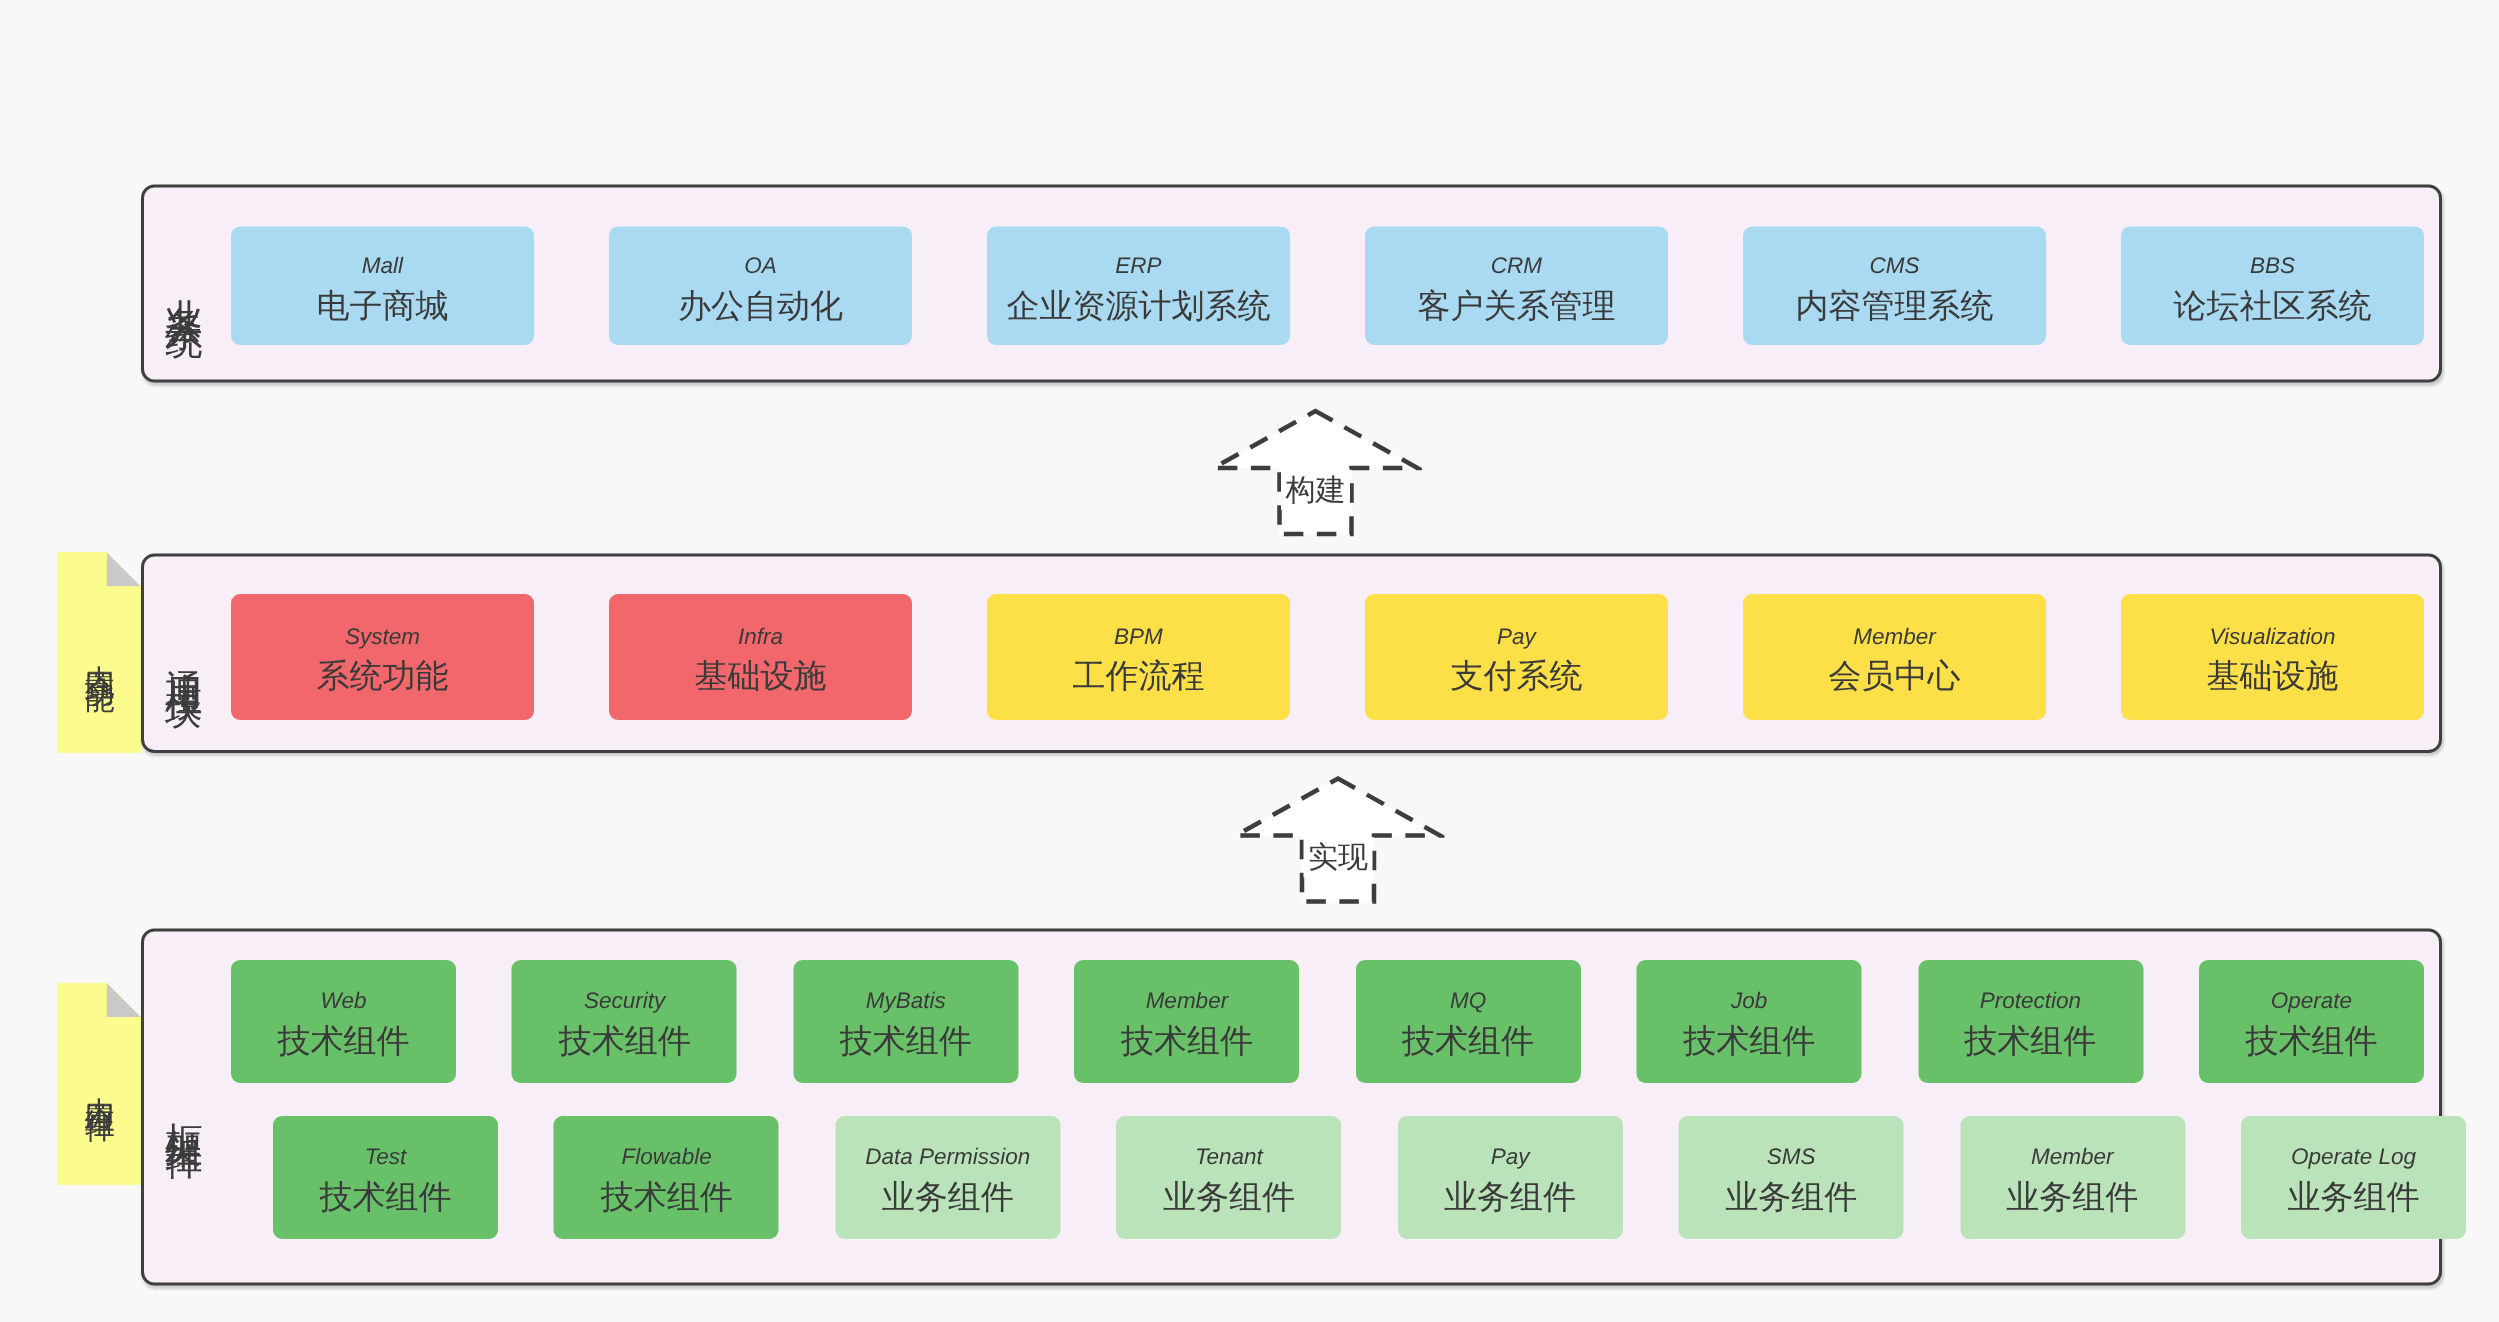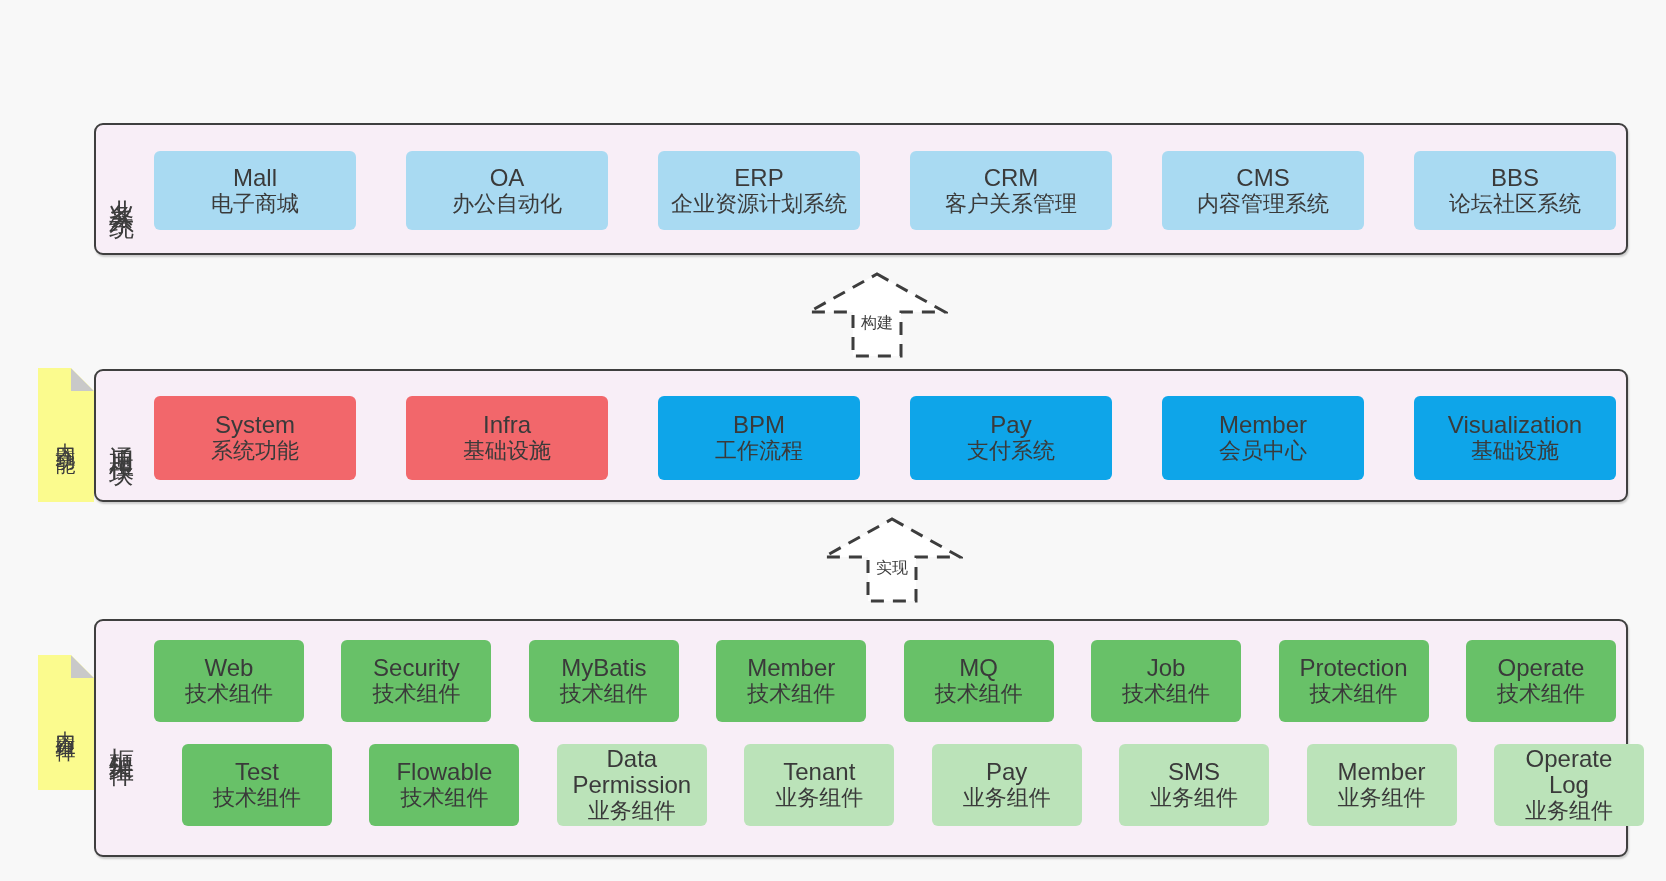--- a/index.html
+++ b/index.html
@@ -23,47 +23,47 @@
   .layer2 .row { top:25px; }
   .layer3 .row-1 { top:19px; }
   .layer3 .row-2 { top:123px;padding-left:28px; }
 
   .box { box-sizing:border-box; border-radius:6px; padding:0 10px;
     display:flex; flex-direction:column; justify-content:center; align-items:center;
     text-align:center; color:#3a3a3a; }
   .layer1 .box { width:202px; height:79px; }
   .layer2 .box { width:202px; height:84px; }
   .layer3 .box { width:150px; height:82px; }
-  .box .en { font-size:24px; line-height:26px; }
+  .box .en { font-size:15px; line-height:26px;font-style:italic; }
   .box .cn { font-size:22px; line-height:26px; }
 
   .blue        { background:#a9daf2; }
   .red         { background:#f2676b; }
-  .pink        { background:#0ea5e9; }
+  .pink        { background:#fde047; }
   .green       { background:#68c168; }
   .green-light { background:#bbe3b9; }
 
   
   .sticky { position:absolute; width:56px; background:#fbfb8e;
     clip-path:polygon(0 0, calc(100% - 23px) 0, 100% 23px, 100% 100%, 0 100%);
     display:flex; align-items:center; justify-content:center; }
   .sticky-1 { left:38px; top:368px; height:134px; }
   .sticky-2 { left:38px; top:655px; height:135px; }
   .sticky .fold { position:absolute; top:0; right:0; width:23px; height:23px; background:#c9c9c9;
     clip-path:polygon(0 0, 100% 100%, 0 100%); }
   .sticky .label { writing-mode:vertical-rl; text-orientation:upright; font-size:20px;
     color:#3c3c3c; letter-spacing:4px; line-height:1; }
 
   
   .arrow { position:absolute; width:142px; height:88px; }
   .arrow-1 { left:806px; top:271px; }
   .arrow-2 { left:821px; top:516px; }
   .arrow svg { display:block; width:100%; height:100%; }
   .arrow .arrow-label { position:absolute; left:50%; top:42px; transform:translateX(-50%);
-    font-size:16px; color:#3c3c3c; background:#ffffff; padding:0 3px; white-space:nowrap; }
+    font-size:20px; color:#3c3c3c; background:#ffffff; padding:0 3px; white-space:nowrap; }
 </style>
 </head>
 <body>
 
 <div class="page">
 
   <div class="sticky sticky-1">
     <span class="fold"></span>
     <span class="label">内置功能</span>
   </div>

